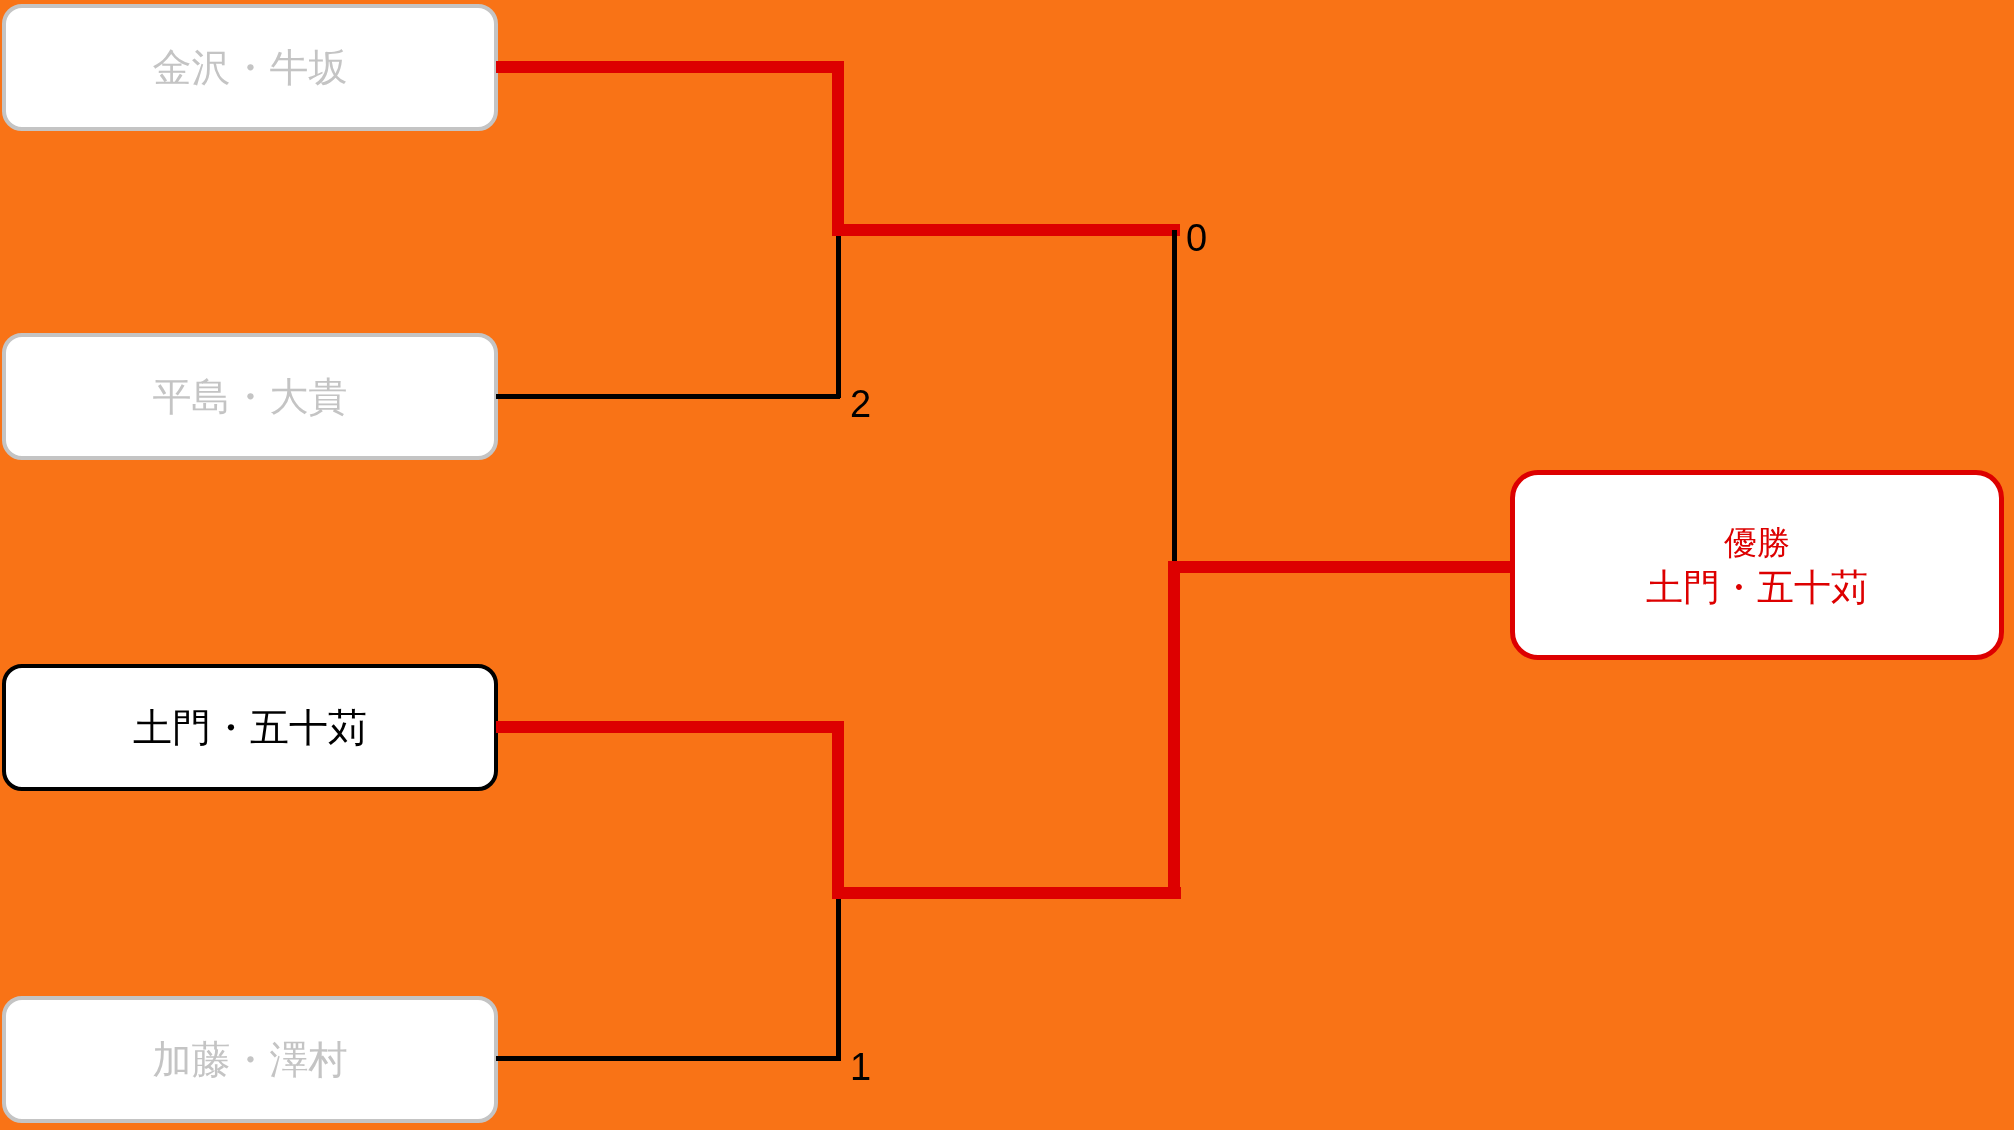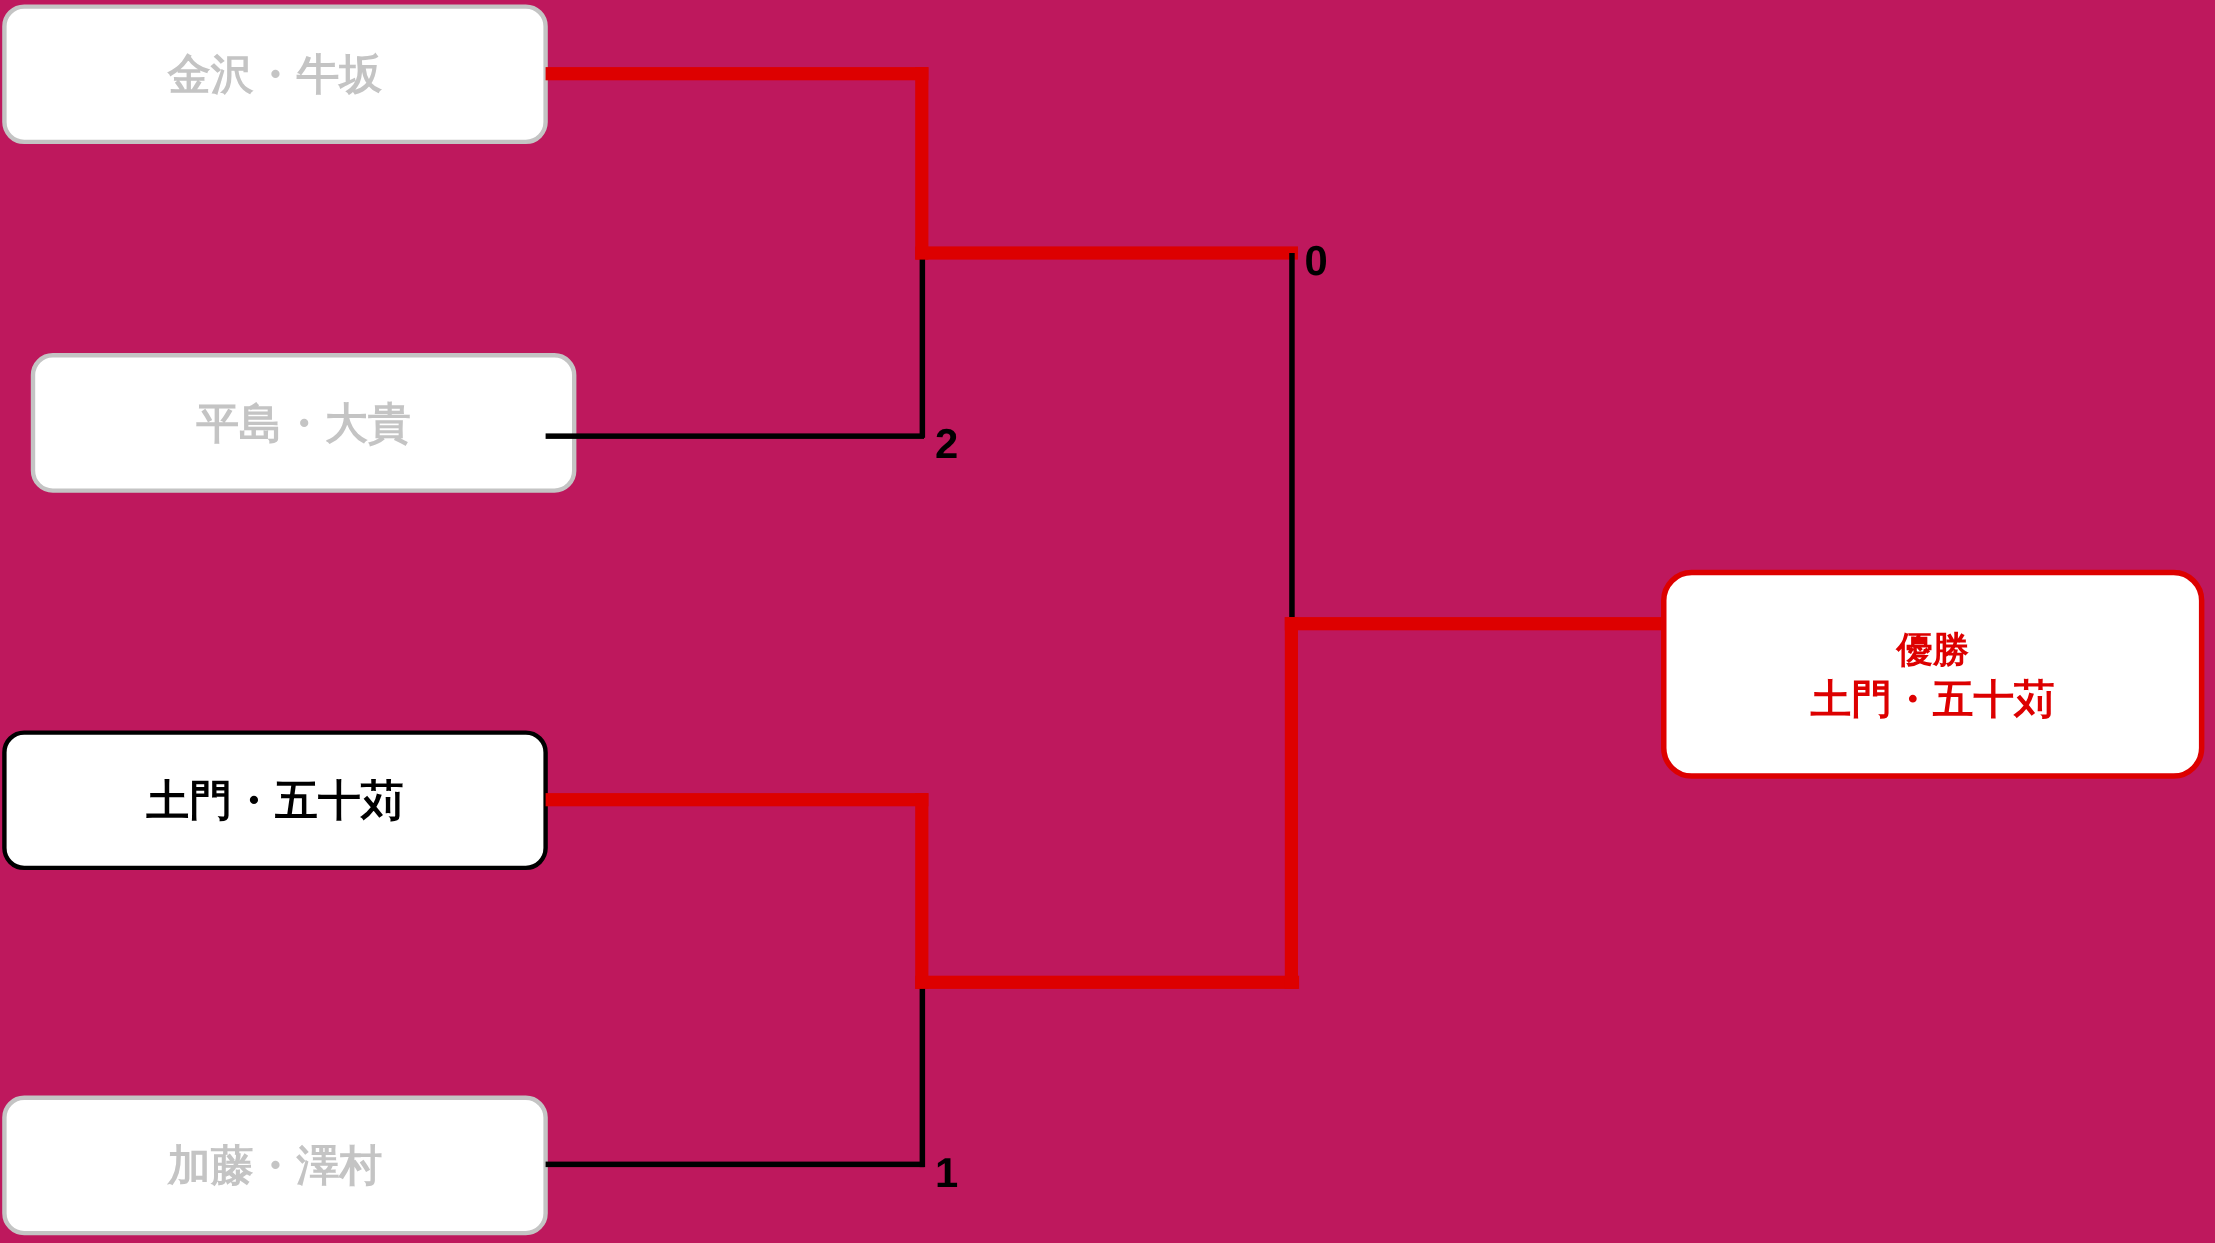--- a/index.html
+++ b/index.html
@@ -1,23 +1,22 @@
 <!DOCTYPE html>
 <html><head>
 <meta charset="utf-8">
 <style>
   html, body { margin: 0; padding: 0; background: #ffffff; }
   #stage {
     position: relative;
     width: 2014px;
     height: 1130px;
-    background: #be185d;
+    background: #f97316;
     font-family: "Liberation Sans", "DejaVu Sans", sans-serif;
     overflow: hidden;
-    font-weight: bold;
   }
 
   
   .ebox {
     position: absolute;
     left: 2px;
     width: 496px;
     height: 127px;
     box-sizing: border-box;
     border: 4px solid #000000;
@@ -44,21 +43,20 @@
     box-sizing: border-box;
     border: 5px solid var(--highlight, #dd0000);
     border-radius: 28px;
     display: flex;
     flex-direction: column;
     align-items: center;
     justify-content: center;
     color: var(--highlight, #dd0000);
     background: #ffffff;
     line-height: 45px;
-    margin-top: 48px;
   }
   .champ .champ-title { font-size: 33px; }
   .champ .champ-name  { font-size: 37px; }
 
   
   .seg { position: absolute; }
   .seg.red   { background: var(--highlight, #dd0000); }
   .seg.black { background: var(--line, #000000); }
 
   
@@ -71,21 +69,21 @@
 </style>
 </head>
 <body>
 
 <div id="stage" style="--highlight: #dd0000; --line: #000000; --muted: #c4c4c4;">
 
   <div class="ebox muted" style="top:4px;">
     <span>金沢・牛坂</span>
   </div>
 
-  <div class="ebox muted" style="top:321px;margin-left:26px;">
+  <div class="ebox muted" style="top:333px;">
     <span>平島・大貴</span>
   </div>
 
   <div class="ebox" style="top:664px;">
     <span>土門・五十苅</span>
   </div>
 
   <div class="ebox muted" style="top:996px;justify-content:center;">
     <span>加藤・澤村</span>
   </div>

